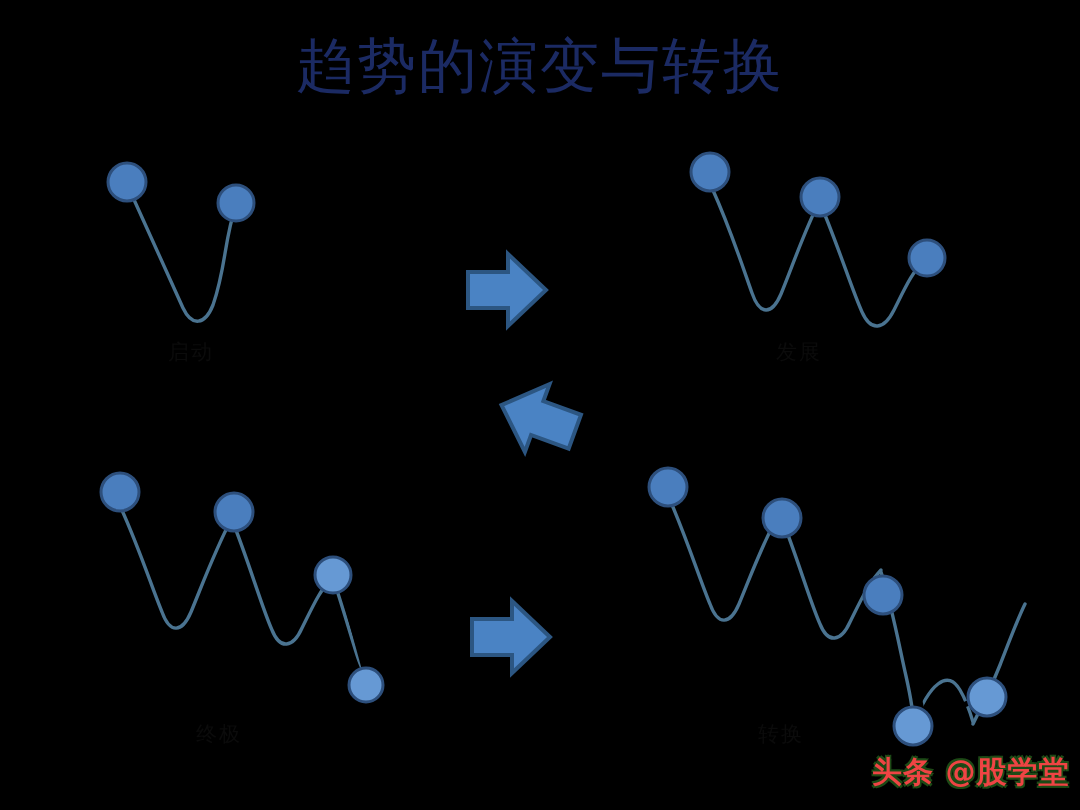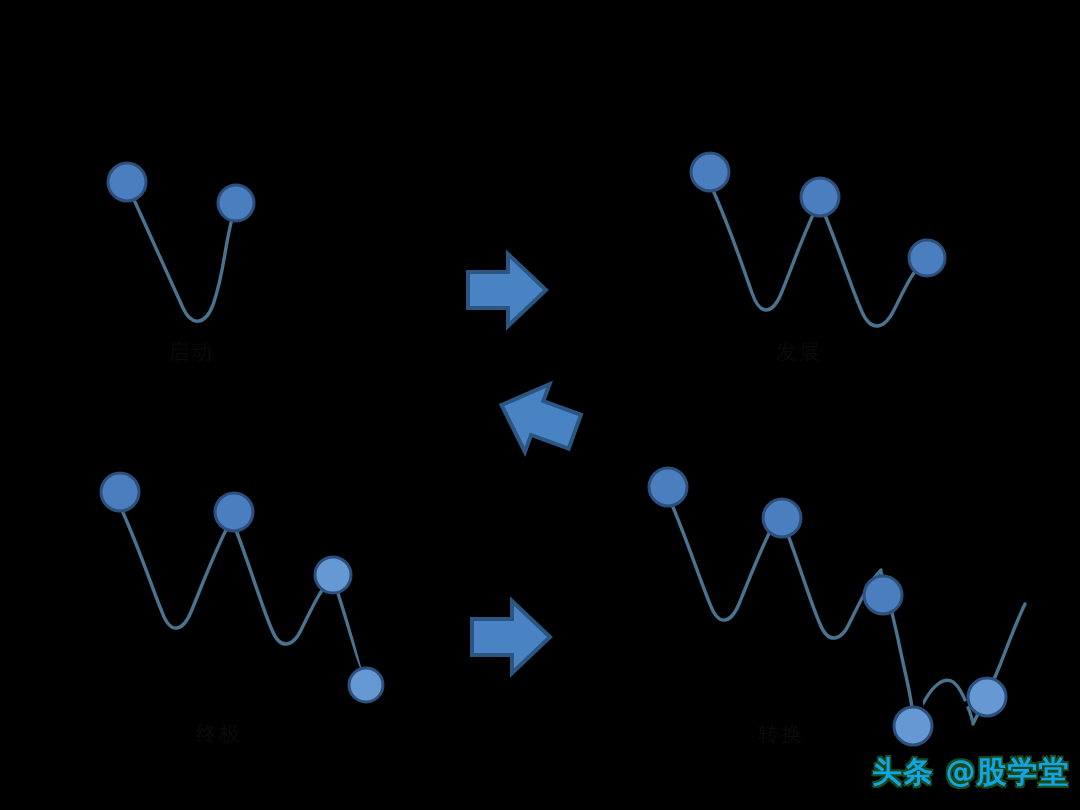--- a/index.html
+++ b/index.html
@@ -62,21 +62,21 @@
   .lbl-develop { left: 776px; top: 338px; }
   .lbl-final   { left: 196px; top: 720px; }
   .lbl-switch  { left: 758px; top: 720px; }
 
   .watermark {
     position: absolute;
     left: 872px;
     top: 752px;
     font-size: 30px;
     font-weight: bold;
-    color: #0ea5e9;
+    color: #ef4444;
     letter-spacing: 1px;
     white-space: nowrap;
     text-shadow:
       -1.6px -1.6px 0 #1d4a16,
        1.6px -1.6px 0 #1d4a16,
       -1.6px  1.6px 0 #1d4a16,
        1.6px  1.6px 0 #1d4a16,
        0 0 3px #1d4a16;
     font-family: "DejaVu Sans", "Liberation Sans", sans-serif;
   }
@@ -170,20 +170,21 @@
 
     <g transform="translate(563,470) rotate(200)">
       <use href="#arrow-shape" fill="#4a83c4" stroke="#2c5682" stroke-width="4" stroke-linejoin="miter"></use>
     </g>
 
     <g transform="translate(470,597)">
       <use href="#arrow-shape" fill="#4a83c4" stroke="#2c5682" stroke-width="4" stroke-linejoin="miter"></use>
     </g>
   </svg>
 
+  <div class="slide-title">趋势的演变与转换</div>
 
   <div class="stage-label lbl-start">启动</div>
   <div class="stage-label lbl-develop">发展</div>
   <div class="stage-label lbl-final">终极</div>
   <div class="stage-label lbl-switch">转换</div>
 
   <div class="watermark">头条 @股学堂</div>
 
 </div>
 

